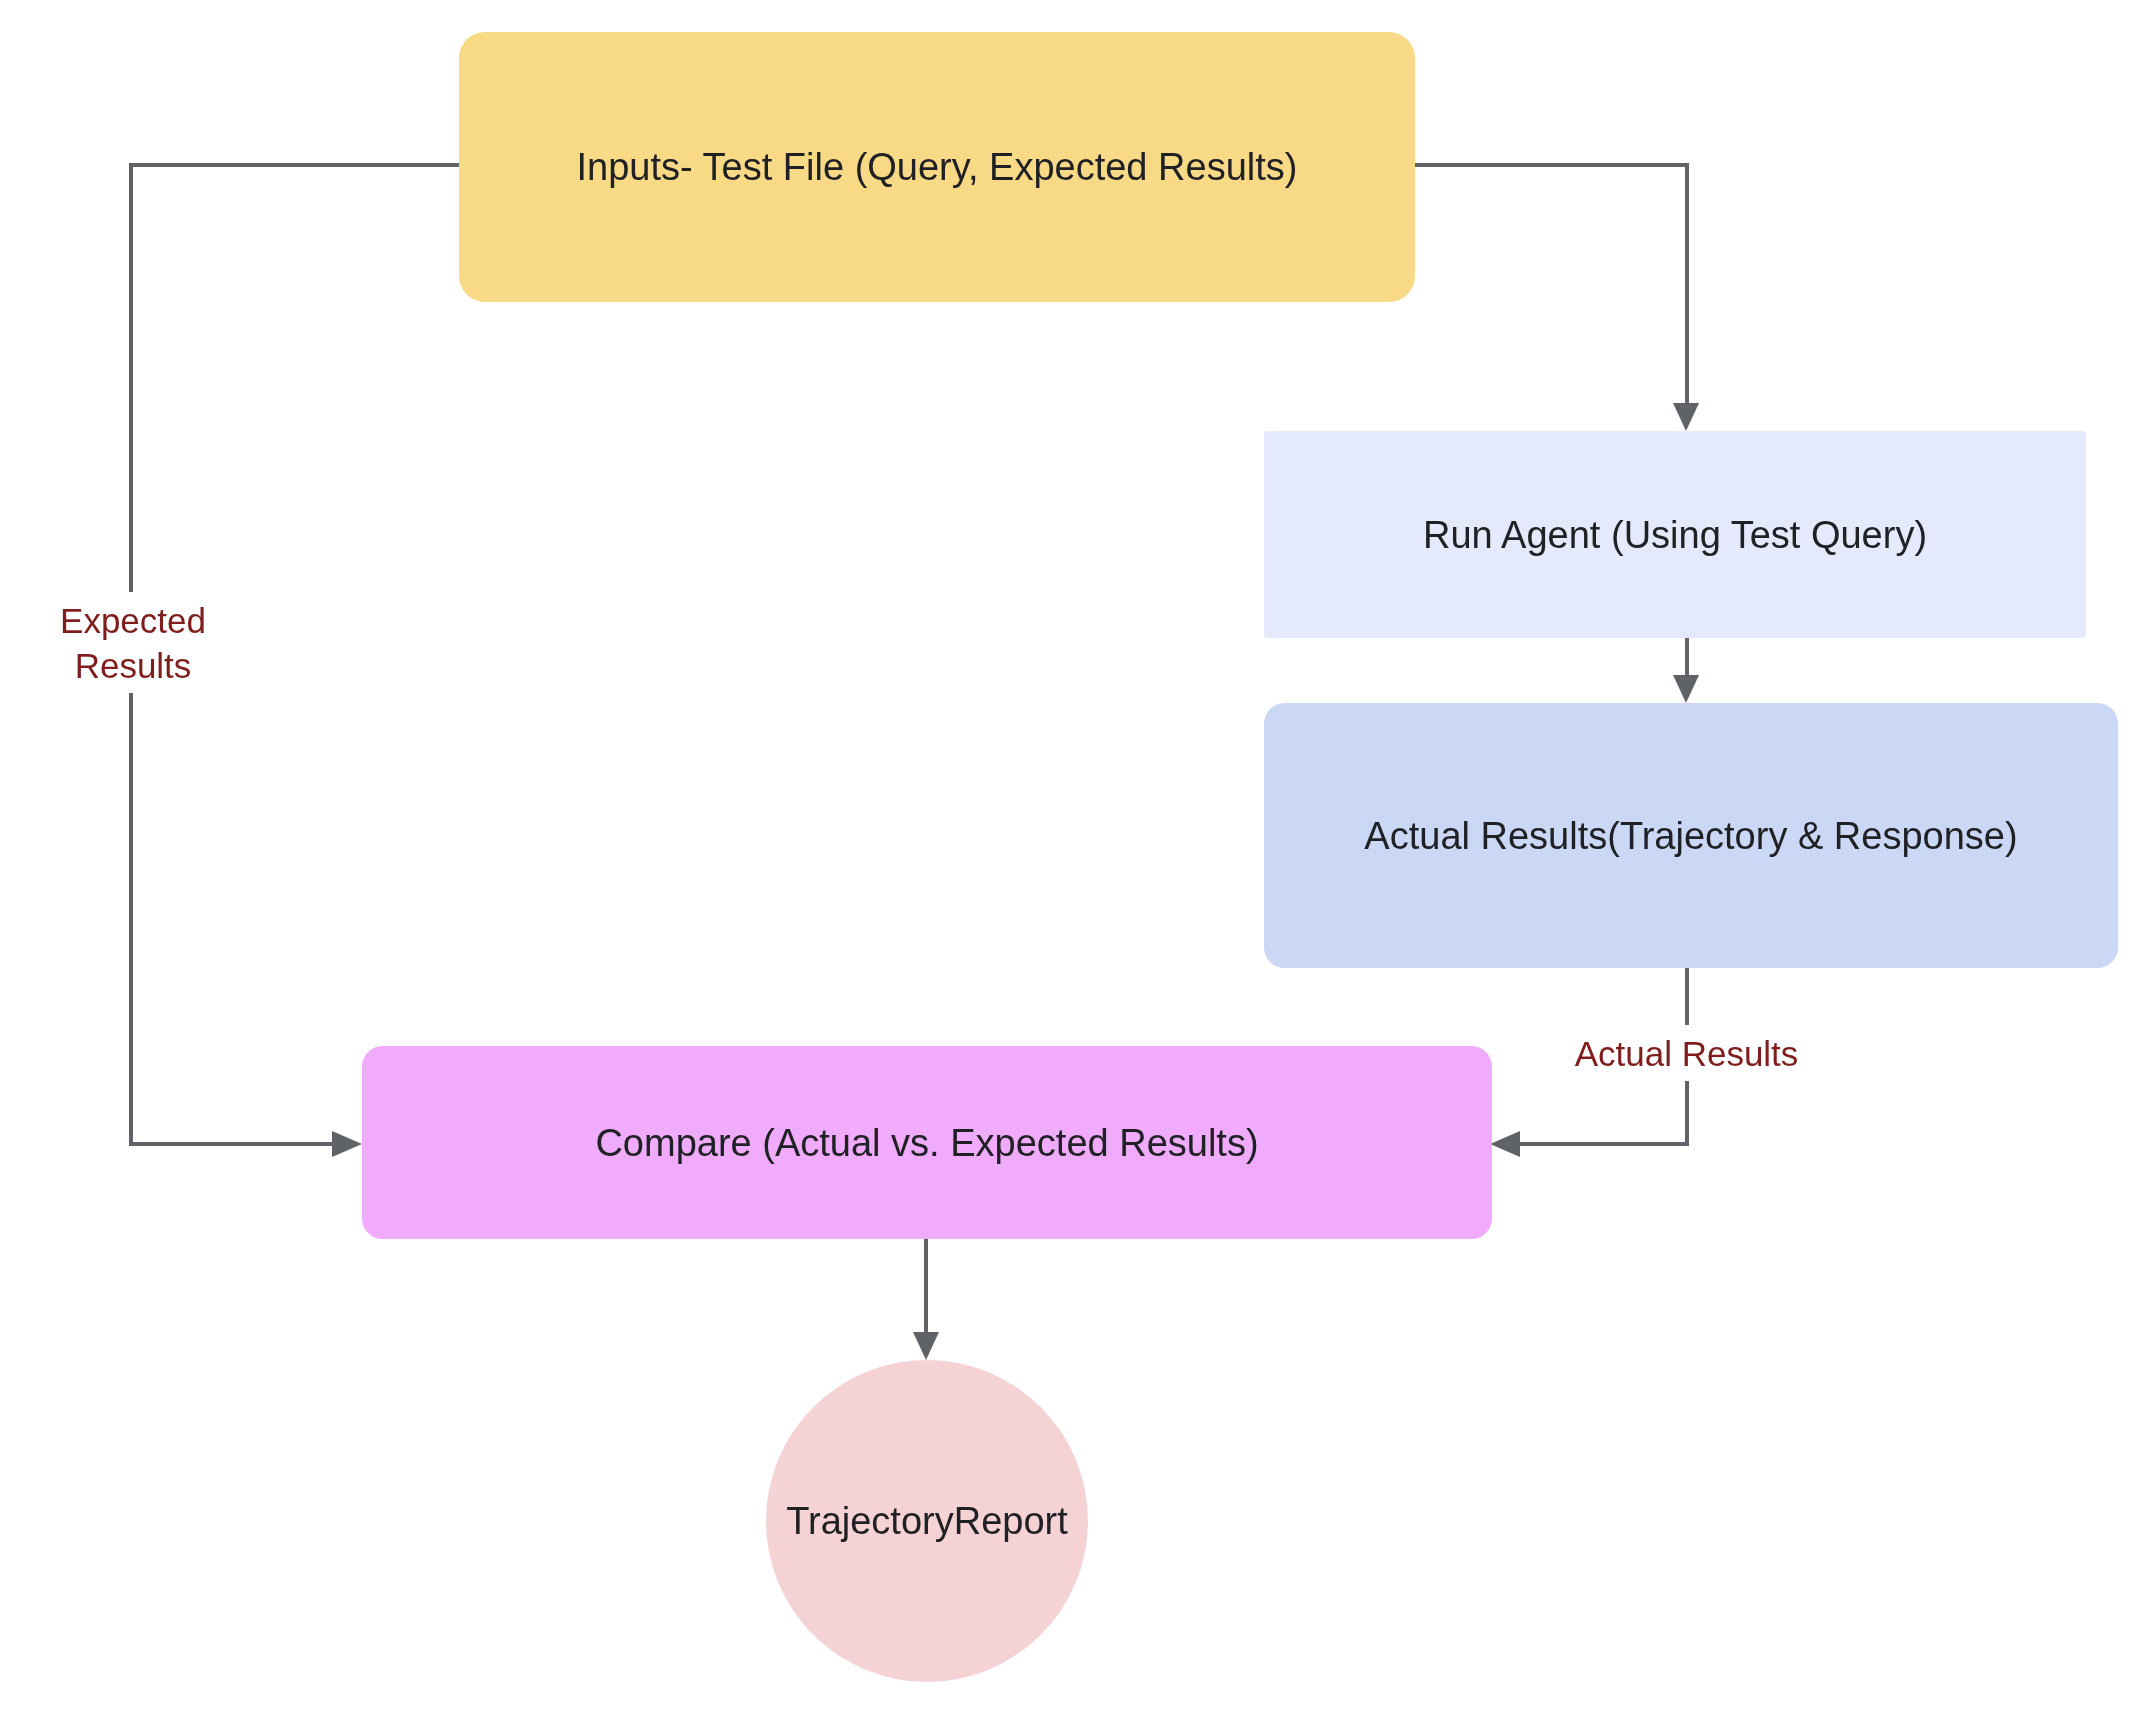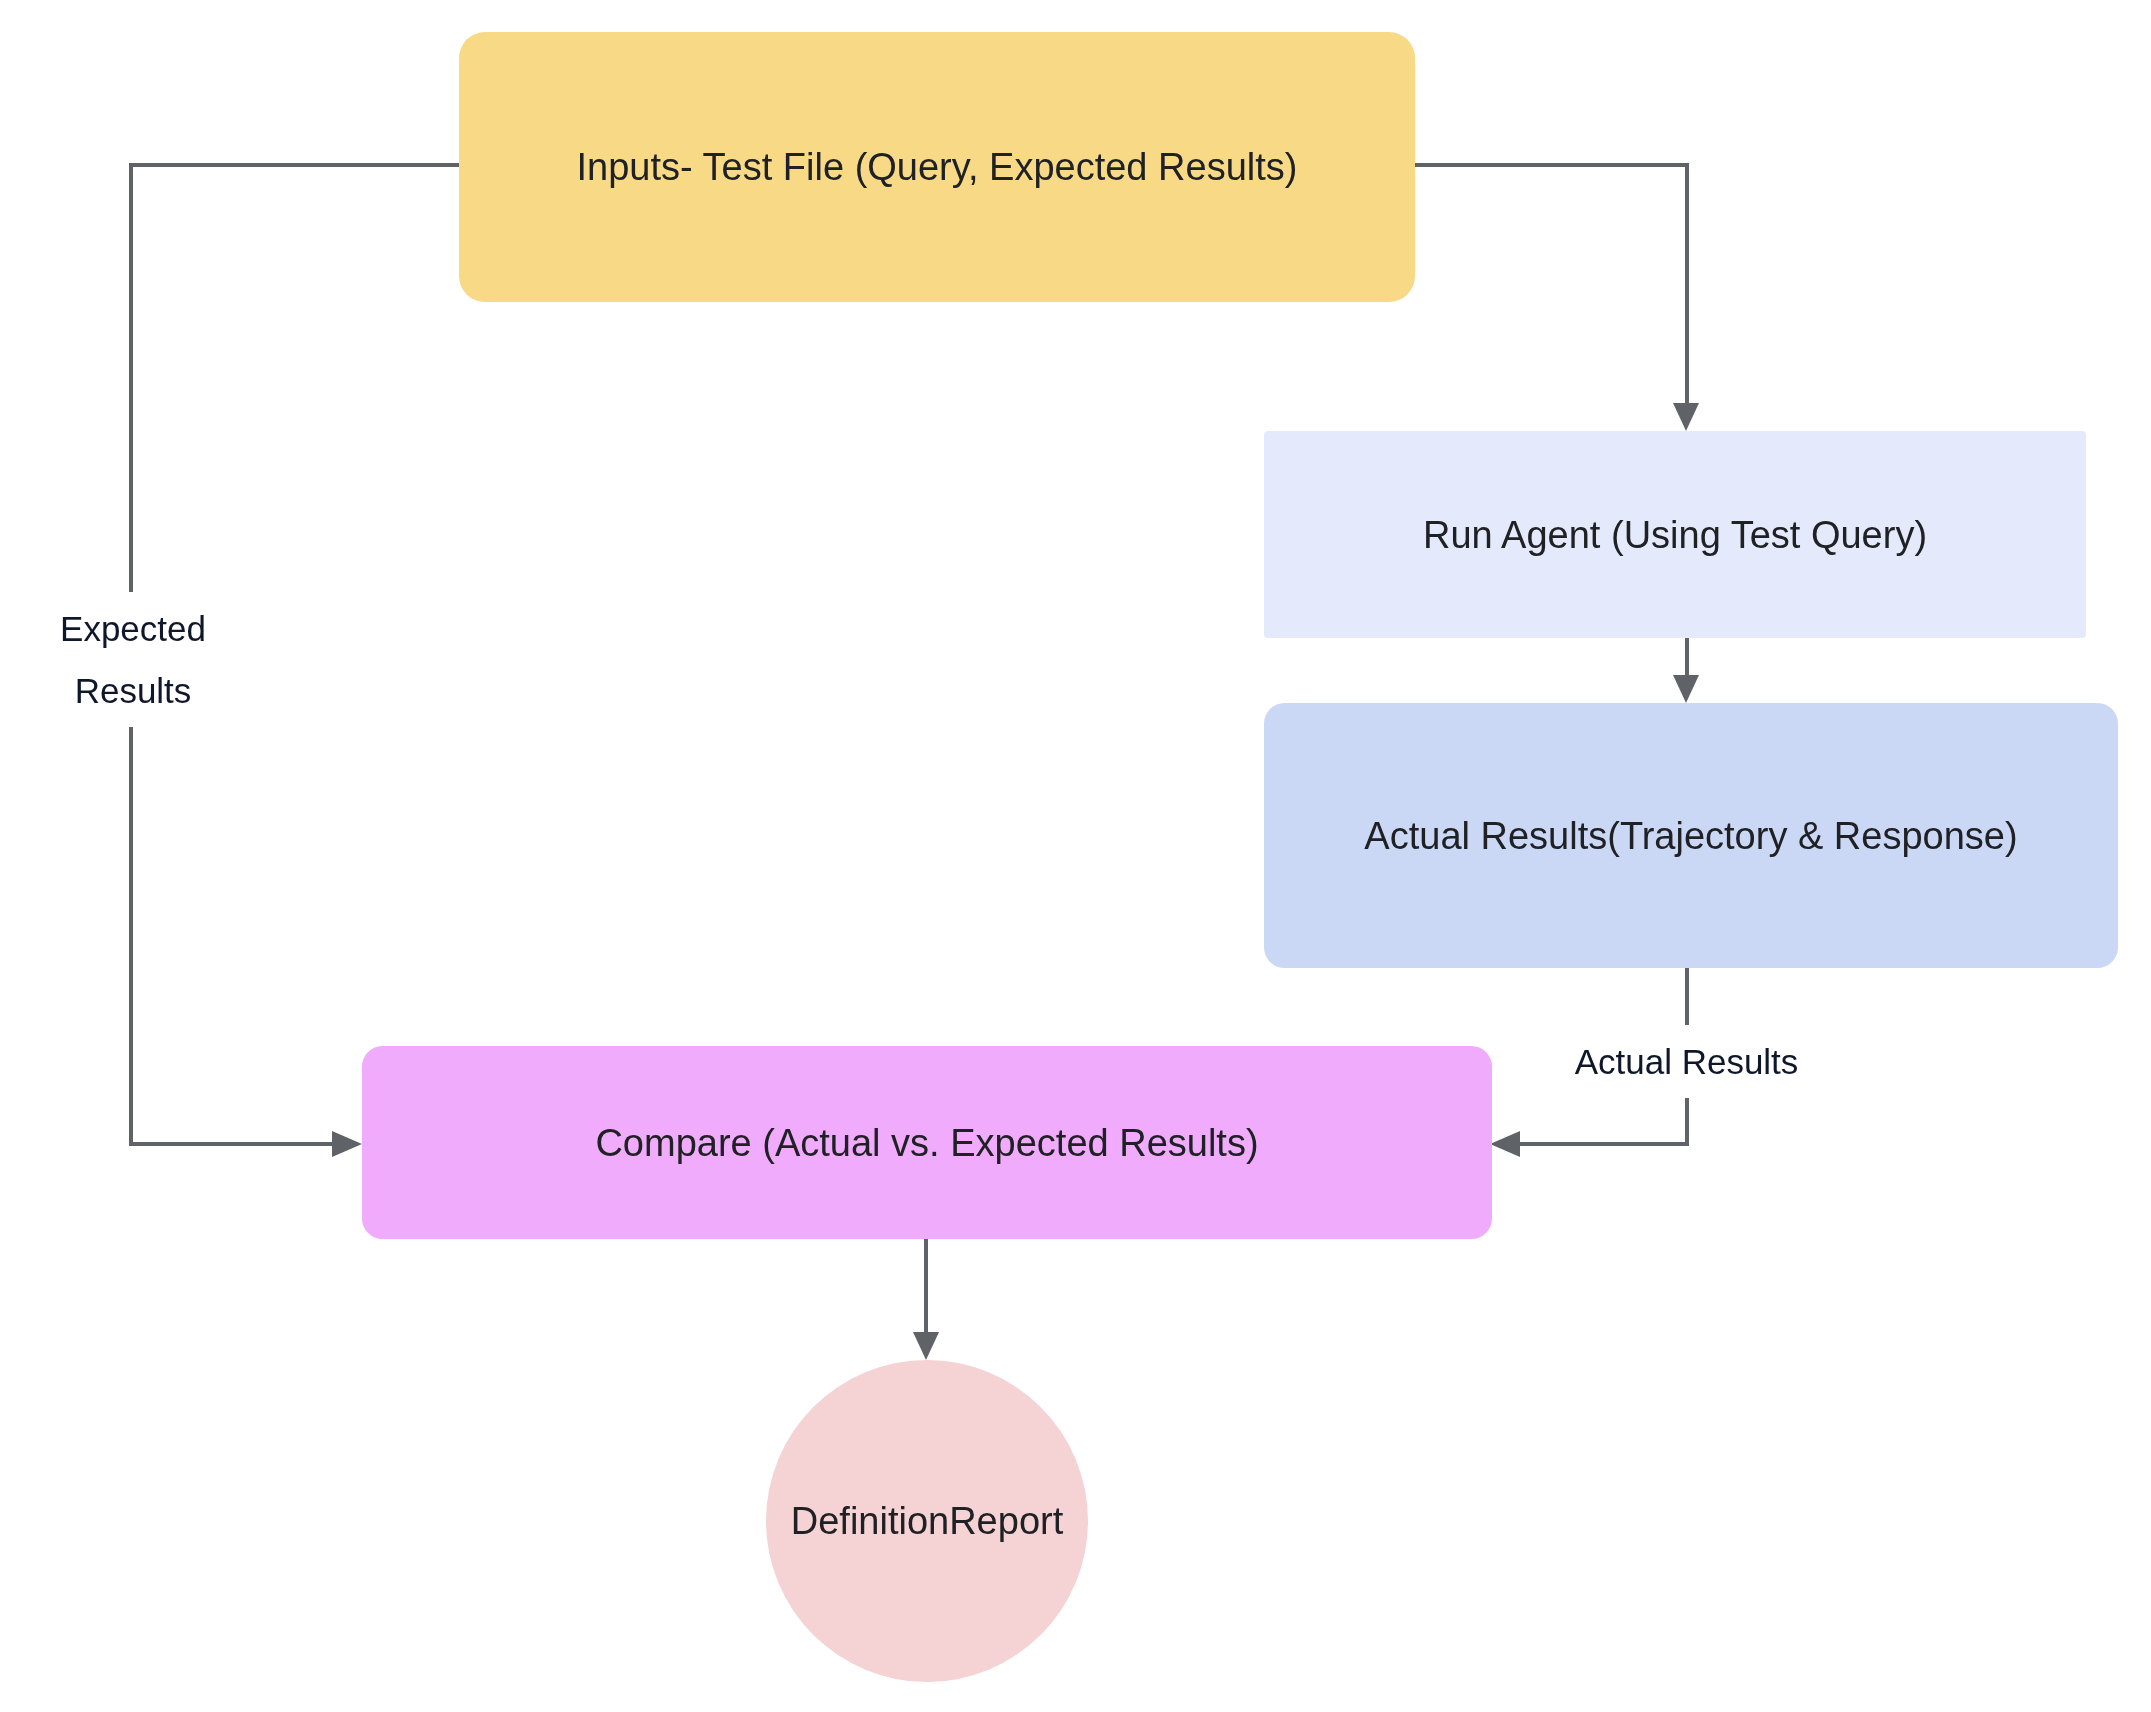--- a/index.html
+++ b/index.html
@@ -83,23 +83,23 @@
   .l-compare-v     { left: 924px;  top: 1239px; width: 3.7px;    height: 96px; }
   .a-into-run      { left: 1673px; top: 403px; }
   .a-run-to-actual { left: 1673px; top: 675px; }
   .a-into-compare-left  { left: 332px;  top: 1131px; }
   .a-into-compare-right { left: 1490px; top: 1131px; }
   .a-into-eval     { left: 913px;  top: 1332px; }
   
   .edge-label {
     position: absolute;
     background: #ffffff;
-    color: #0f172a;
+    color: #7f1d1d;
     font-size: 35px;
-    line-height: 62px;
+    line-height: 45px;
     text-align: center;
     padding: 5.6px 0;
   }
   .label-expected {
     left: 30px; top: 592px; width: 206px;
   }
   .label-actual {
     left: 1525px; top: 1025px; width: 323px;
     white-space: nowrap;
   }
@@ -144,18 +144,18 @@
   <div class="node node-actual-results">
     <div>Actual Results</div>
     <div>(Trajectory &amp; Response)</div>
   </div>
 
   <div class="node node-compare">
     <div>Compare (Actual vs. Expected Results)</div>
   </div>
 
   <div class="node node-evaluation">
-    <div>Definition</div>
+    <div>Trajectory</div>
     <div>Report</div>
   </div>
 
 </div>
 
 
 </body></html>

